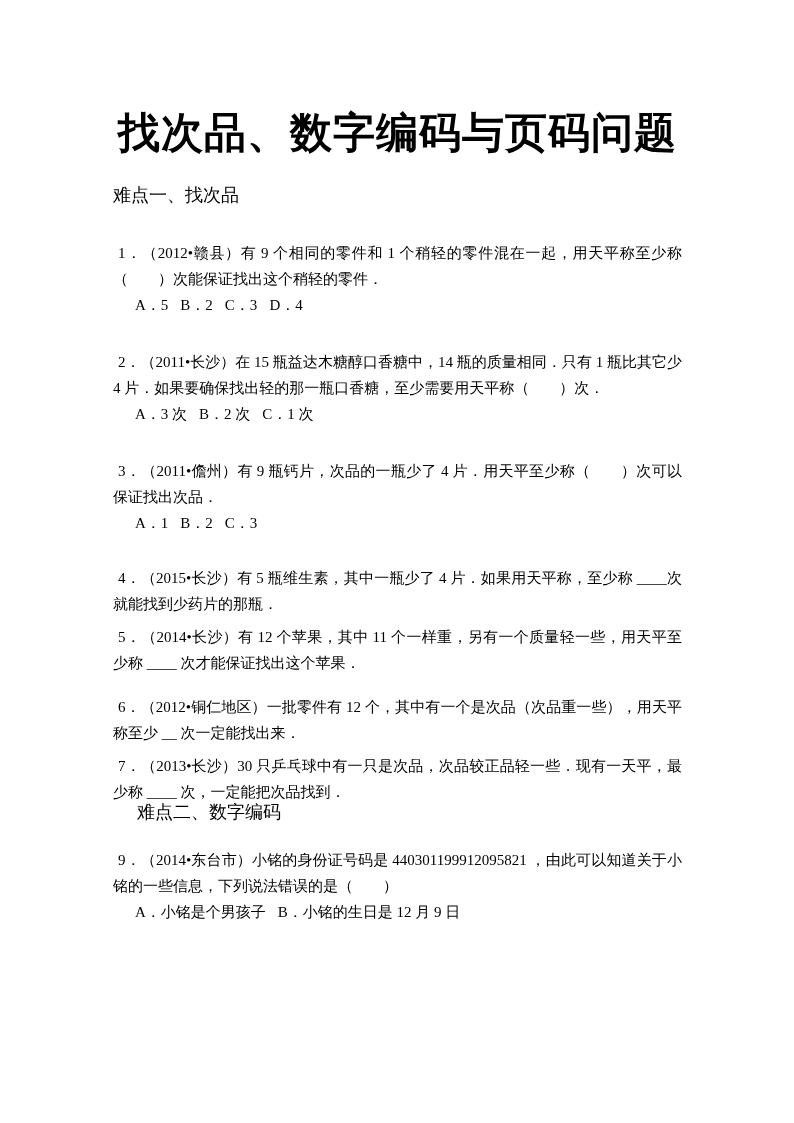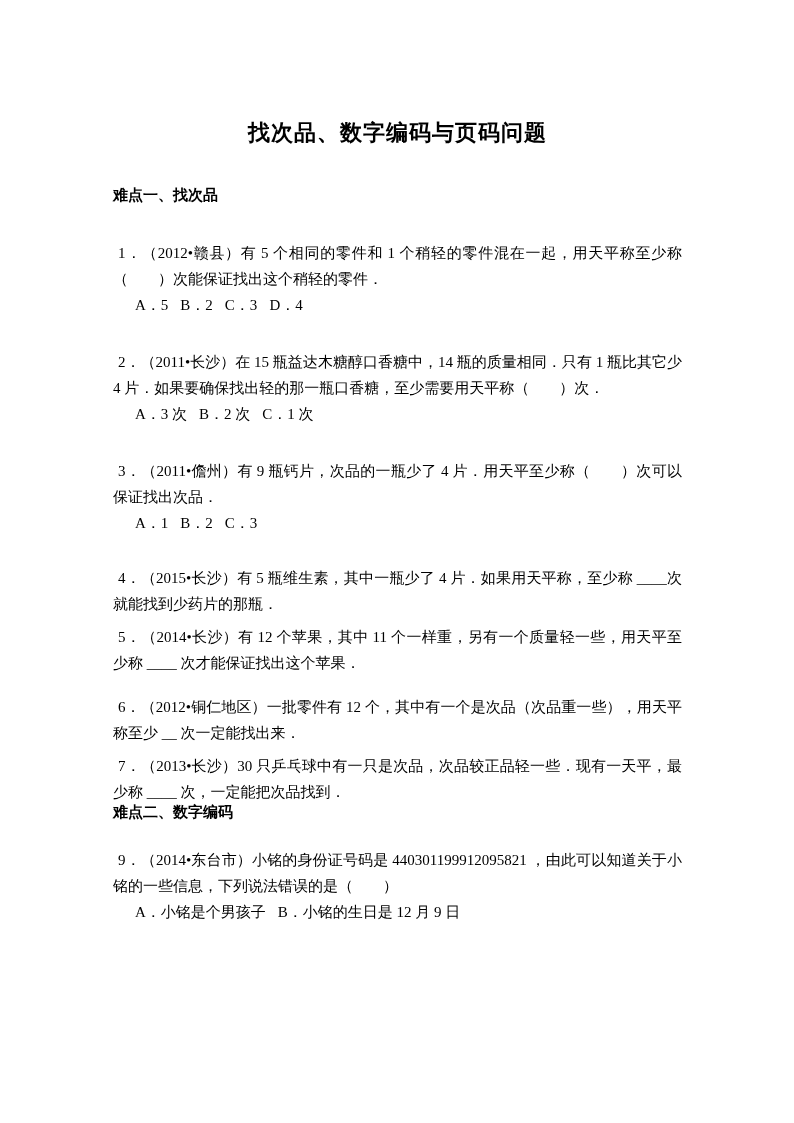--- a/index.html
+++ b/index.html
@@ -14,36 +14,36 @@
     line-height: 26px;
     color: #000000;
   }
   .doc {
     width: 794px;
     height: 1123px;
     padding: 0 112px 0 113px;
   }
   .title {
     margin-top: 112px;
-    font-size: 22px;
+    font-size: 42px;
     line-height: 42px;
     font-weight: 700;
     text-align: center;
     font-family: "Liberation Serif", "DejaVu Serif", serif;
     letter-spacing: 1px;
     white-space: nowrap;
   }
   .section-heading {
     font-family: "Liberation Sans", "DejaVu Sans", sans-serif;
-    font-size: 15px;
+    font-size: 18px;
     line-height: 26px;
-    font-weight: 700;
+    font-weight: 400;
   }
   .sh1 { margin-top: 28px; }
-  .sh2 { margin-top: -6px; }
+  .sh2 { margin-top: -6px; margin-left: 24px; }
   .question .stem {
     text-indent: 5px;
     text-align: justify;
   }
   .question .options {
     padding-left: 22px;
     line-height: 26px;
   }
   .opt { display: inline-block; font-family: Liberation Serif, serif; }
   .opt + .opt { margin-left: 12px; }
@@ -61,21 +61,21 @@
 </head>
 <body>
 
 <div class="doc">
 
   <h1 class="title">找次品、数字编码与页码问题</h1>
 
   <h2 class="section-heading sh1">难点一、找次品</h2>
 
   <div class="question q1">
-    <p class="stem">1．（2012•赣县）有 5 个相同的零件和 1 个稍轻的零件混在一起，用天平称至少称（　　）次能保证找出这个稍轻的零件．</p>
+    <p class="stem">1．（2012•赣县）有 9 个相同的零件和 1 个稍轻的零件混在一起，用天平称至少称（　　）次能保证找出这个稍轻的零件．</p>
     <div class="options">
       <span class="opt">A．5</span><span class="opt">B．2</span><span class="opt">C．3</span><span class="opt">D．4</span>
     </div>
   </div>
 
   <div class="question q2">
     <p class="stem">2．（2011•长沙）在 15 瓶益达木糖醇口香糖中，14 瓶的质量相同．只有 1 瓶比其它少 4 片．如果要确保找出轻的那一瓶口香糖，至少需要用天平称（　　）次．</p>
     <div class="options">
       <span class="opt">A．3 次</span><span class="opt">B．2 次</span><span class="opt">C．1 次</span>
     </div>

